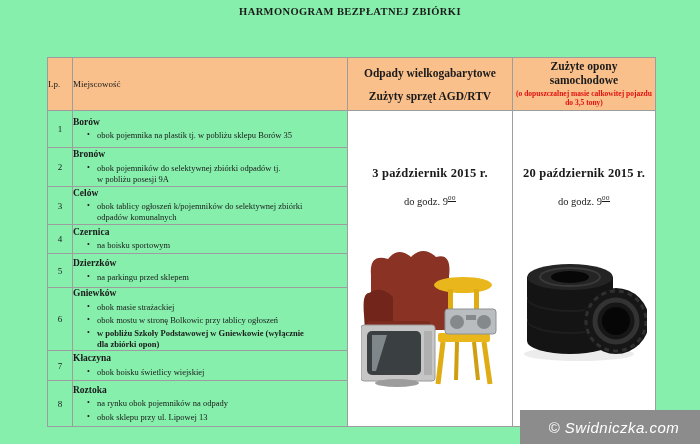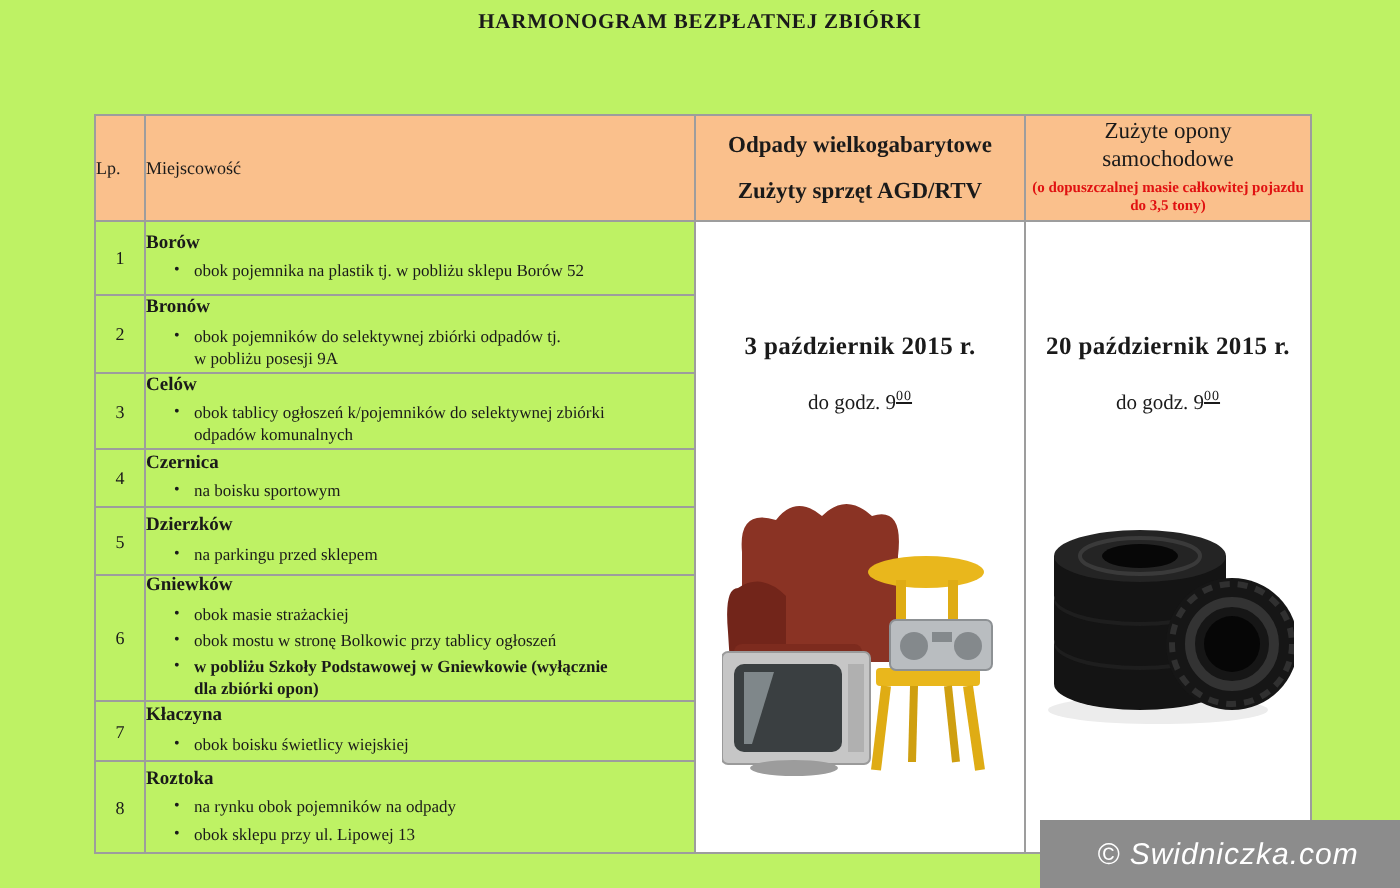--- a/index.html
+++ b/index.html
@@ -1,16 +1,16 @@
 <!DOCTYPE html>
 <html style="--header-bg: #FAC08C; --accent-red: #E01111; --border: #9D9D9D; --wm-bg: #8C8C8C;"><head>
 <meta charset="utf-8">
 <style>
   html,body{margin:0;padding:0;background:#fff;}
-  .page{position:relative;width:700px;height:444px;background:#bef264;
+  .page{position:relative;width:700px;height:444px;background:#86efac;
         font-family:"Liberation Serif", serif;color:#1a1a1a;overflow:hidden;}
 
   
   .doc-title{position:absolute;top:7px;left:0;width:100%;text-align:center;line-height:1;}
   .t-line1{font-weight:bold;font-size:10.5px;letter-spacing:.4px;}
   .t-line2{font-size:10.5px;margin-top:6px;letter-spacing:.2px;}
   .t-line3{font-size:10.5px;margin-top:6px;letter-spacing:.2px;}
   .red{color:var(--accent-red,#e01111);}
   .t-line3 .red{margin-left:3px;}
 
@@ -19,21 +19,21 @@
         border-collapse:collapse;table-layout:fixed;}
   table.schedule th, table.schedule td{border:1px solid var(--border,#9d9d9d);
         box-sizing:border-box;padding:0;}
   tr.head-row{height:53px;}
   tr.head-row th{background:var(--header-bg,#fac08c);font-weight:normal;}
   .lp-head,.place-head{font-size:9px;text-align:left;vertical-align:middle;padding:0 3px 0 4px;}
   .bulky-head{vertical-align:middle;}
   .bulky-head .h-big{font-weight:bold;font-size:11.5px;text-align:center;}
   .bulky-head .h-big + .h-big{margin-top:11px;}
   .tires-head{vertical-align:middle;text-align:center;}
-  .tires-title{font-weight:normal;font-size:11.5px;line-height:1.2;padding:0 14px;}
+  .tires-title{font-weight:bold;font-size:11.5px;line-height:1.2;padding:0 14px;}
   .tires-note{font-weight:bold;font-size:7.5px;line-height:1.25;margin-top:1px;padding:0 2px;text-align:center;}
 
   .lp-cell{font-size:9px;text-align:center;vertical-align:middle;}
   .place-cell{vertical-align:middle;padding:2px 4px 3px 4px;}
   .town{font-weight:bold;font-size:9.5px;line-height:1.25;}
   .bullet{display:flex;margin-top:2px;line-height:1.3;}
   .dot{flex:0 0 10px;margin-left:14px;font-size:8px;text-align:left;}
   .btext{font-size:8.5px;white-space:pre-line;}
   .bullet.bold .btext{font-weight:bold;}
 
@@ -81,21 +81,21 @@
         </th>
       </tr>
     </thead>
     <tbody>
         <tr style="height: 37px;">
           <td class="lp-cell">1</td>
           <td class="place-cell">
             <div class="town">Borów</div>
             <div class="bullet">
               <span class="dot">•</span>
-              <span class="btext">obok pojemnika na plastik tj. w pobliżu sklepu Borów 52</span>
+              <span class="btext">obok pojemnika na plastik tj. w pobliżu sklepu Borów 35</span>
             </div>
           </td>
           <td rowspan="8" class="date-cell">
             <div id="bulky-content" class="datecol">
       <div class="date-line">3 październik 2015 r.</div>
       <div class="time-line"><span>do godz. 9</span><sup>00</sup></div>
       <svg class="photo-bulky" width="138" height="152" viewBox="0 0 138 152" aria-hidden="true">
 
         <path d="M10,95 L10,40 Q8,18 27,24 Q37,11 50,22 Q62,10 75,22 Q91,17 88,42 L88,95 Z" fill="#8a3324"></path>
         <path d="M8,58 Q1,58 3,80 L5,112 L32,112 L32,62 Q20,50 8,58 Z" fill="#72251a"></path>

